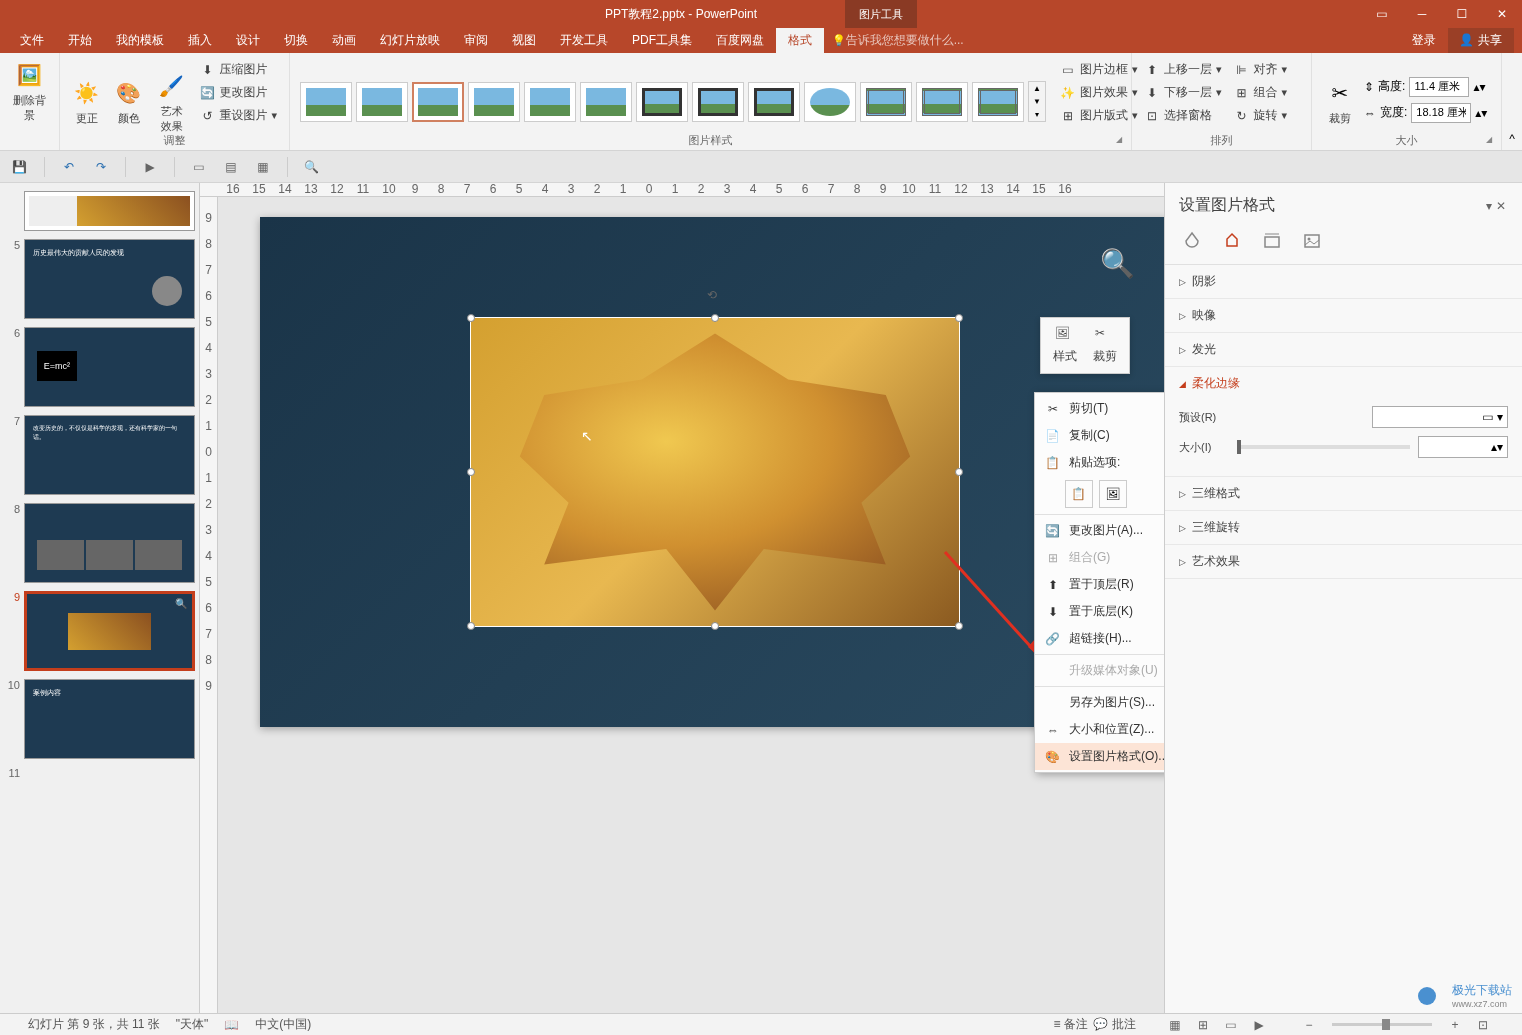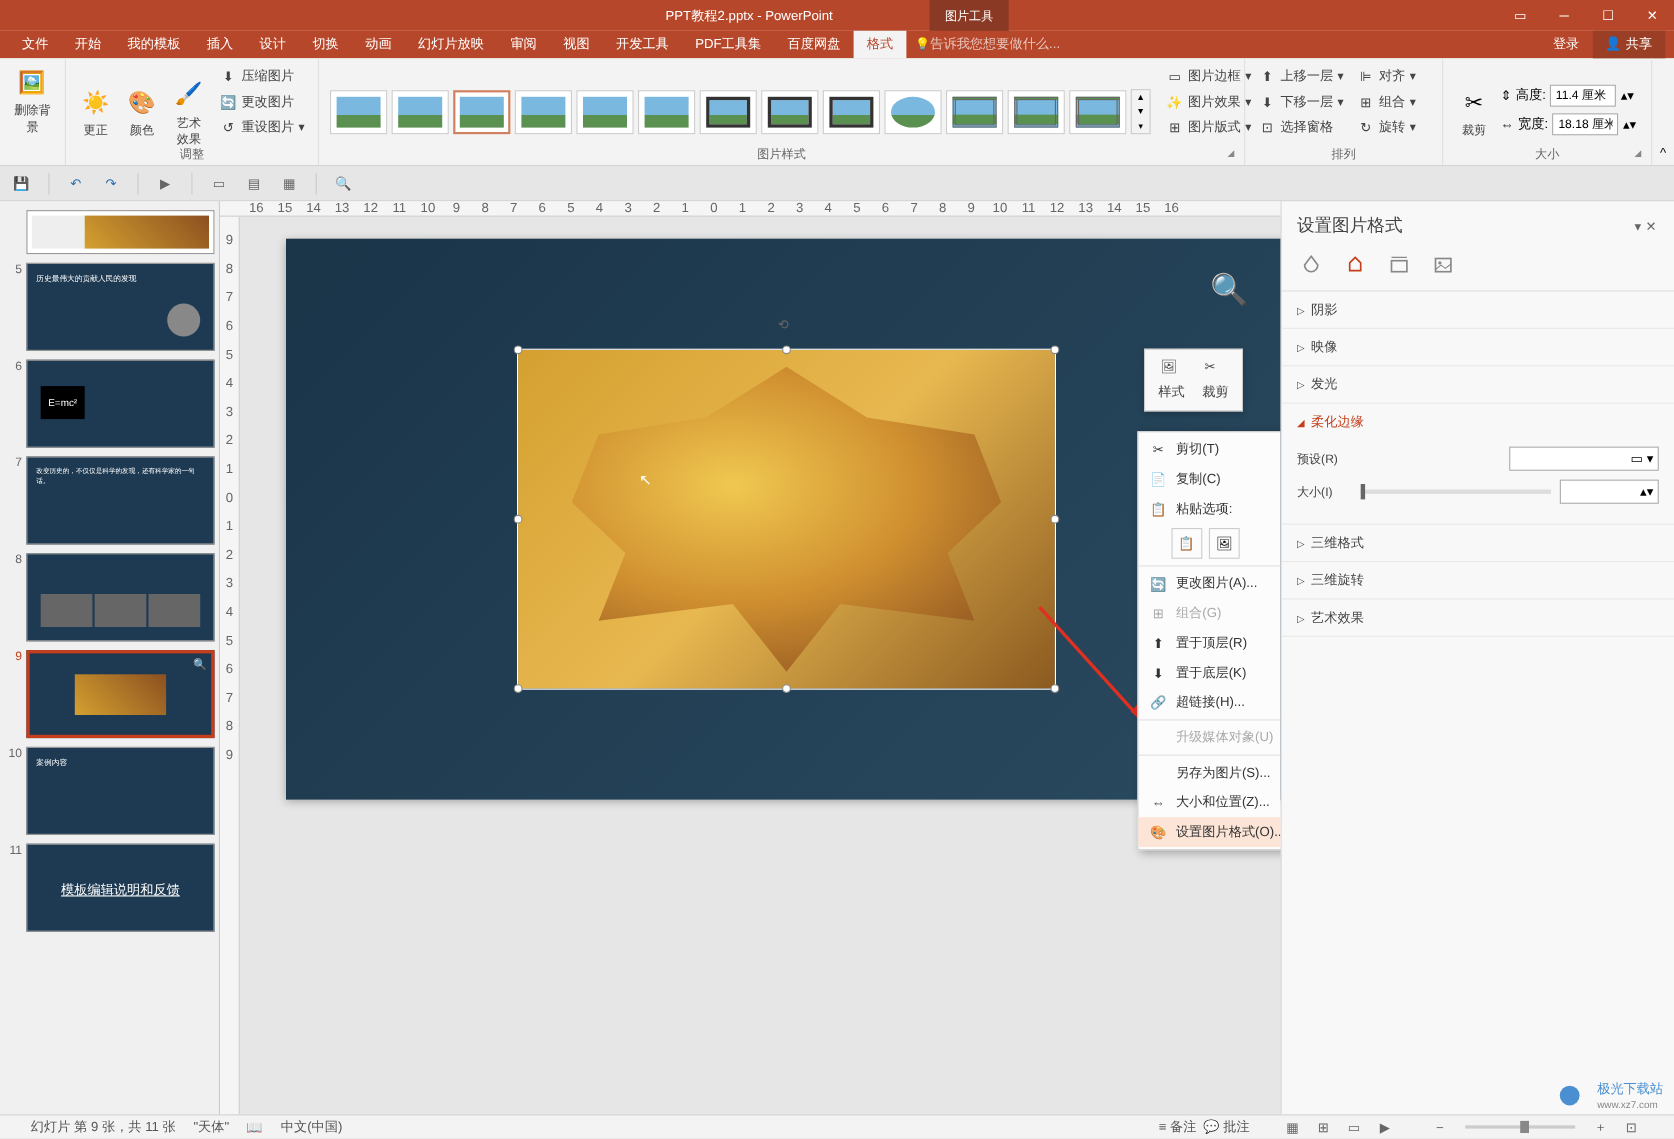--- a/index.html
+++ b/index.html
@@ -341,23 +341,20 @@
         </div>
       </div>
     <div class="thumb-item">
         <div class="thumb-num">10</div>
         <div class="thumb-img">
           <div class="thumb-content">案例内容</div>
         </div>
       </div>
     <div class="thumb-item">
         <div class="thumb-num">11</div>
-        <div class="thumb-img">
-          <div class="thumb-content" style="text-align:center;padding-top:25px"><u>模板编辑说明和反馈</u></div>
-        </div>
       </div>
   </div>
 
   <div class="editor-area">
     <div class="ruler-h" id="ruler-h">
         <span>16</span>
         <span>15</span>
         <span>14</span>
         <span>13</span>
         <span>12</span>

